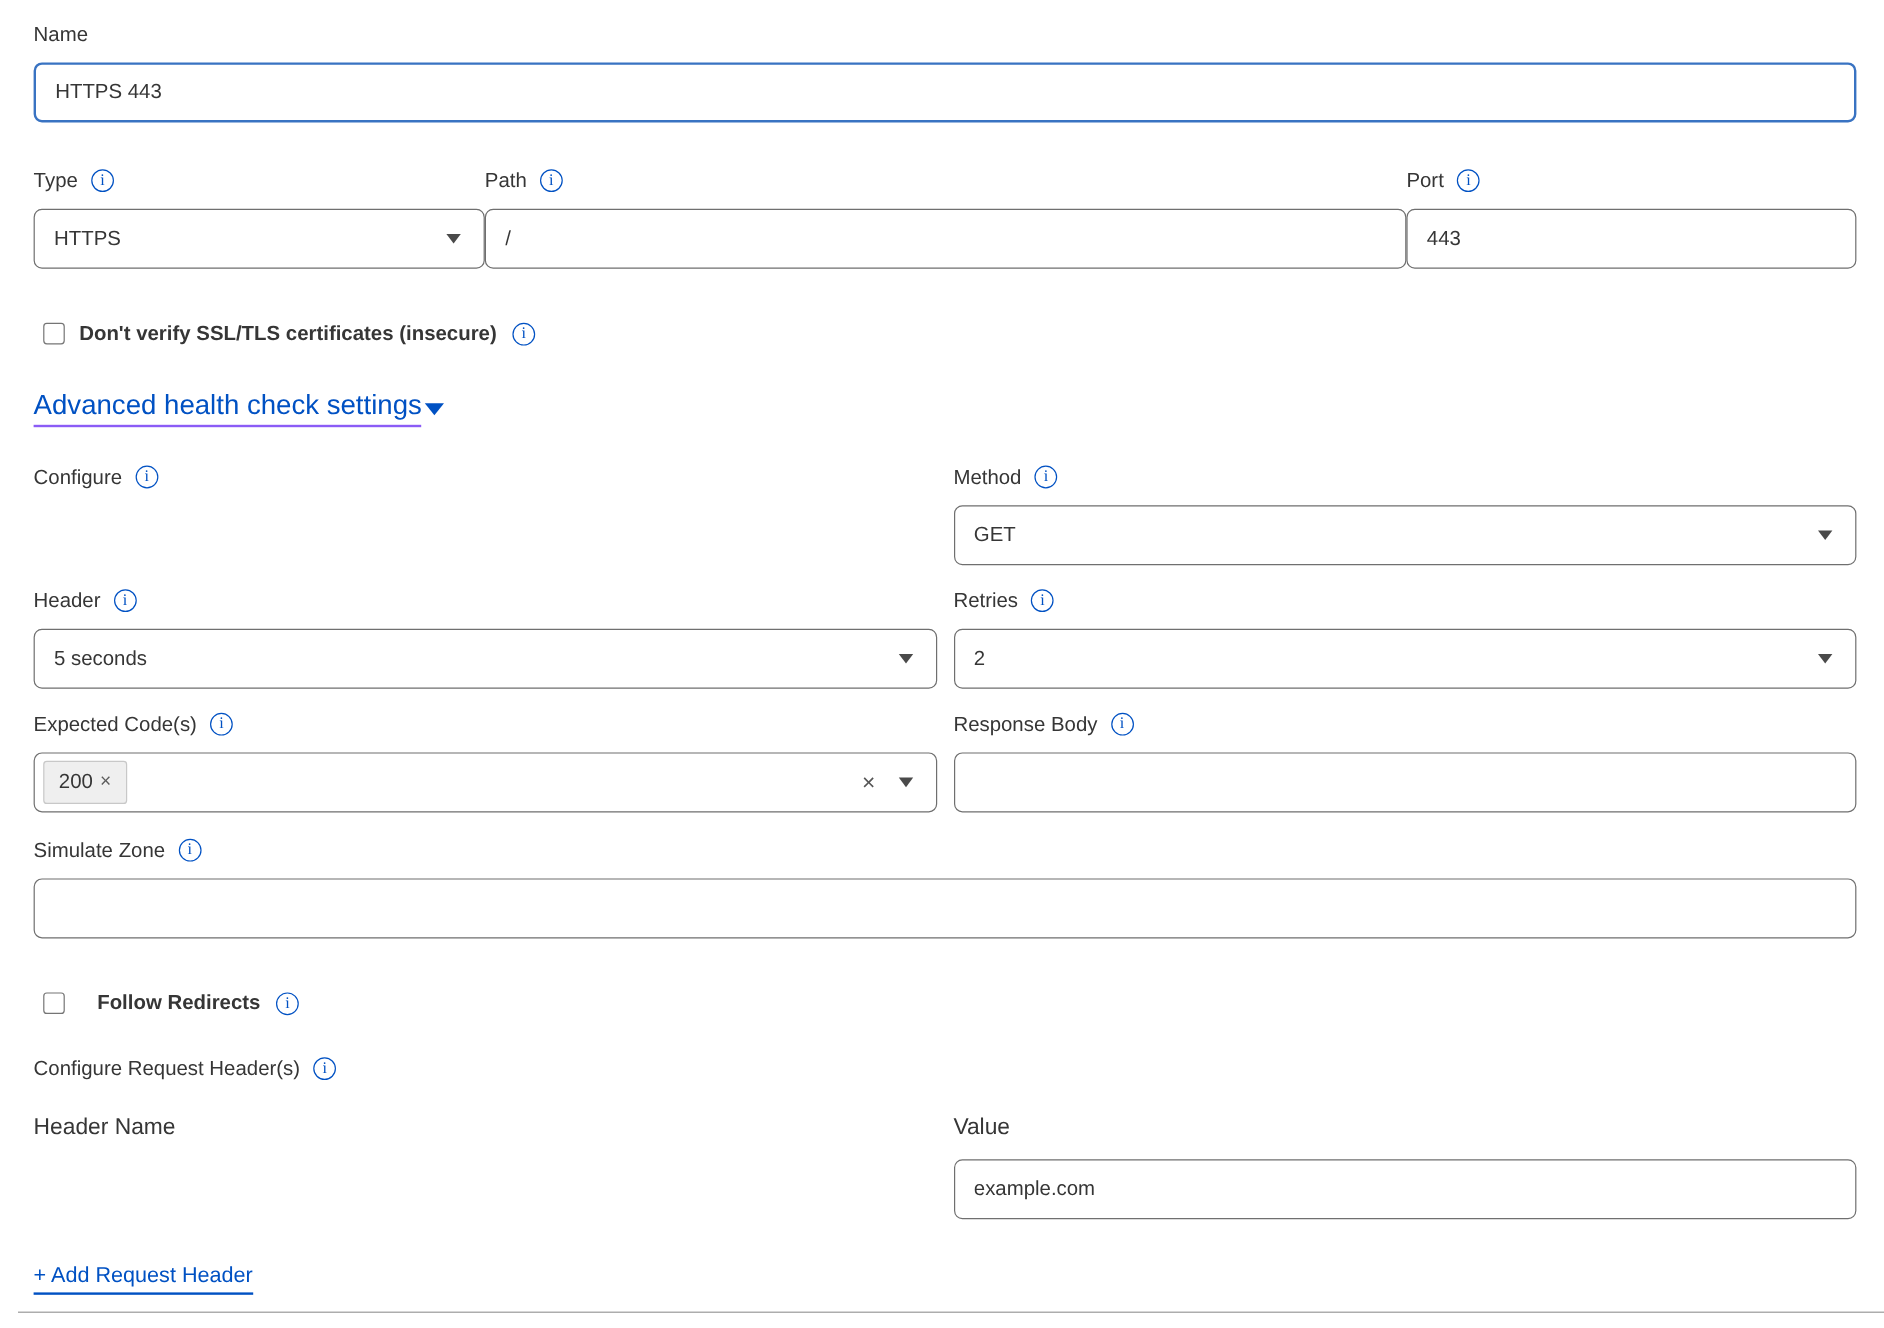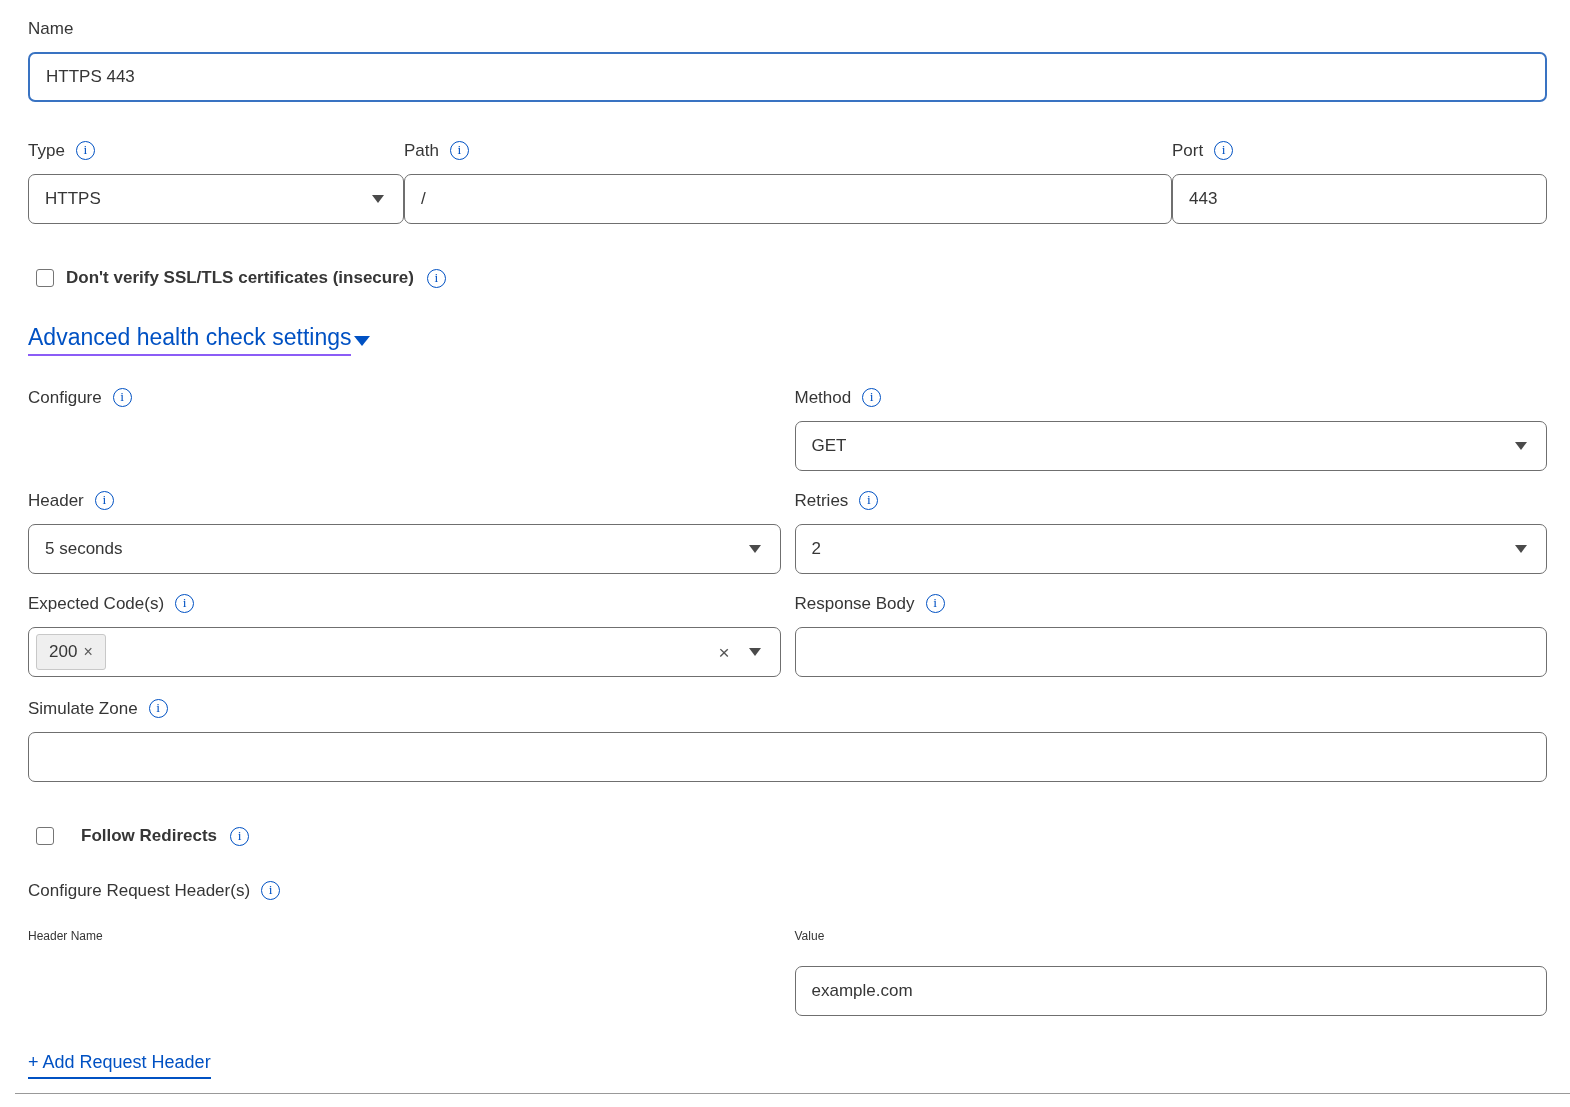--- a/index.html
+++ b/index.html
@@ -14,21 +14,21 @@
   
   .label-row {
     display: flex;
     align-items: center;
     gap: 11px;
     height: 21px;
     margin-bottom: 13px;
     font-size: 17px;
     color: #363636;
   }
-  .plain-label { height: 21px; margin-bottom: 16px; font-size: 12px; color: #363636; }
+  .plain-label { height: 21px; margin-bottom: 16px; font-size: 19px; color: #363636; }
 
   .info-icon {
     width: 19px; height: 19px;
     border: 1.6px solid #0051c3;
     border-radius: 50%;
     color: #0051c3;
     display: inline-flex;
     align-items: center;
     justify-content: center;
     font-family: "Liberation Serif", serif;

